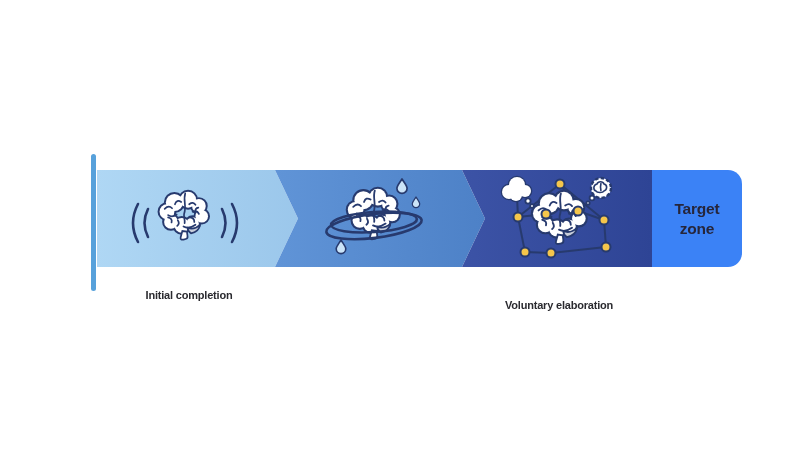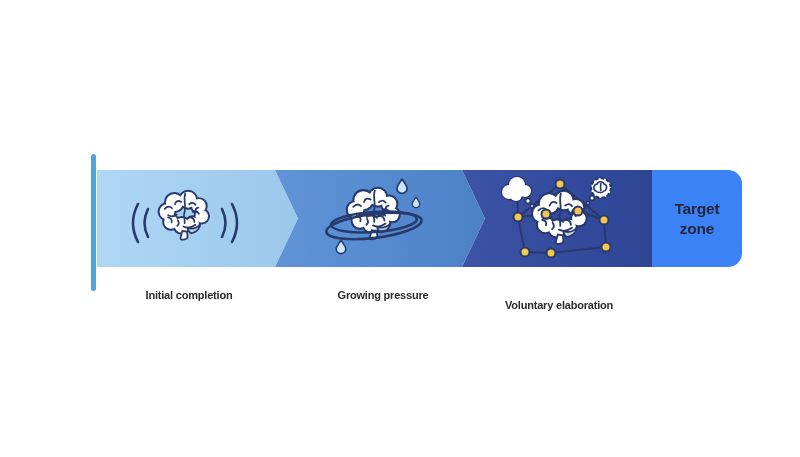--- a/index.html
+++ b/index.html
@@ -221,16 +221,15 @@
         <circle cx="50" cy="44" r="4.5"></circle>
       <circle cx="82" cy="41" r="4.5"></circle>
         <circle cx="108" cy="50" r="4.5"></circle>
         <circle cx="29" cy="82" r="4.5"></circle>
       <circle cx="55" cy="83" r="4.5"></circle>
         <circle cx="110" cy="77" r="4.5"></circle>
     </g>
   </svg>
 
   <div class="stage-label" style="left: 189px; color: rgb(42, 42, 47);">Initial completion</div>
-  <div class="stage-label" style="left: 383px; color: rgb(42, 42, 47);">Growing pressure</div>
   <div class="stage-label wrap" style="left: 561px; color: rgb(42, 42, 47); margin-top: 10px;">Voluntary elaboration</div>
 
 </div>
 
 </body></html>

